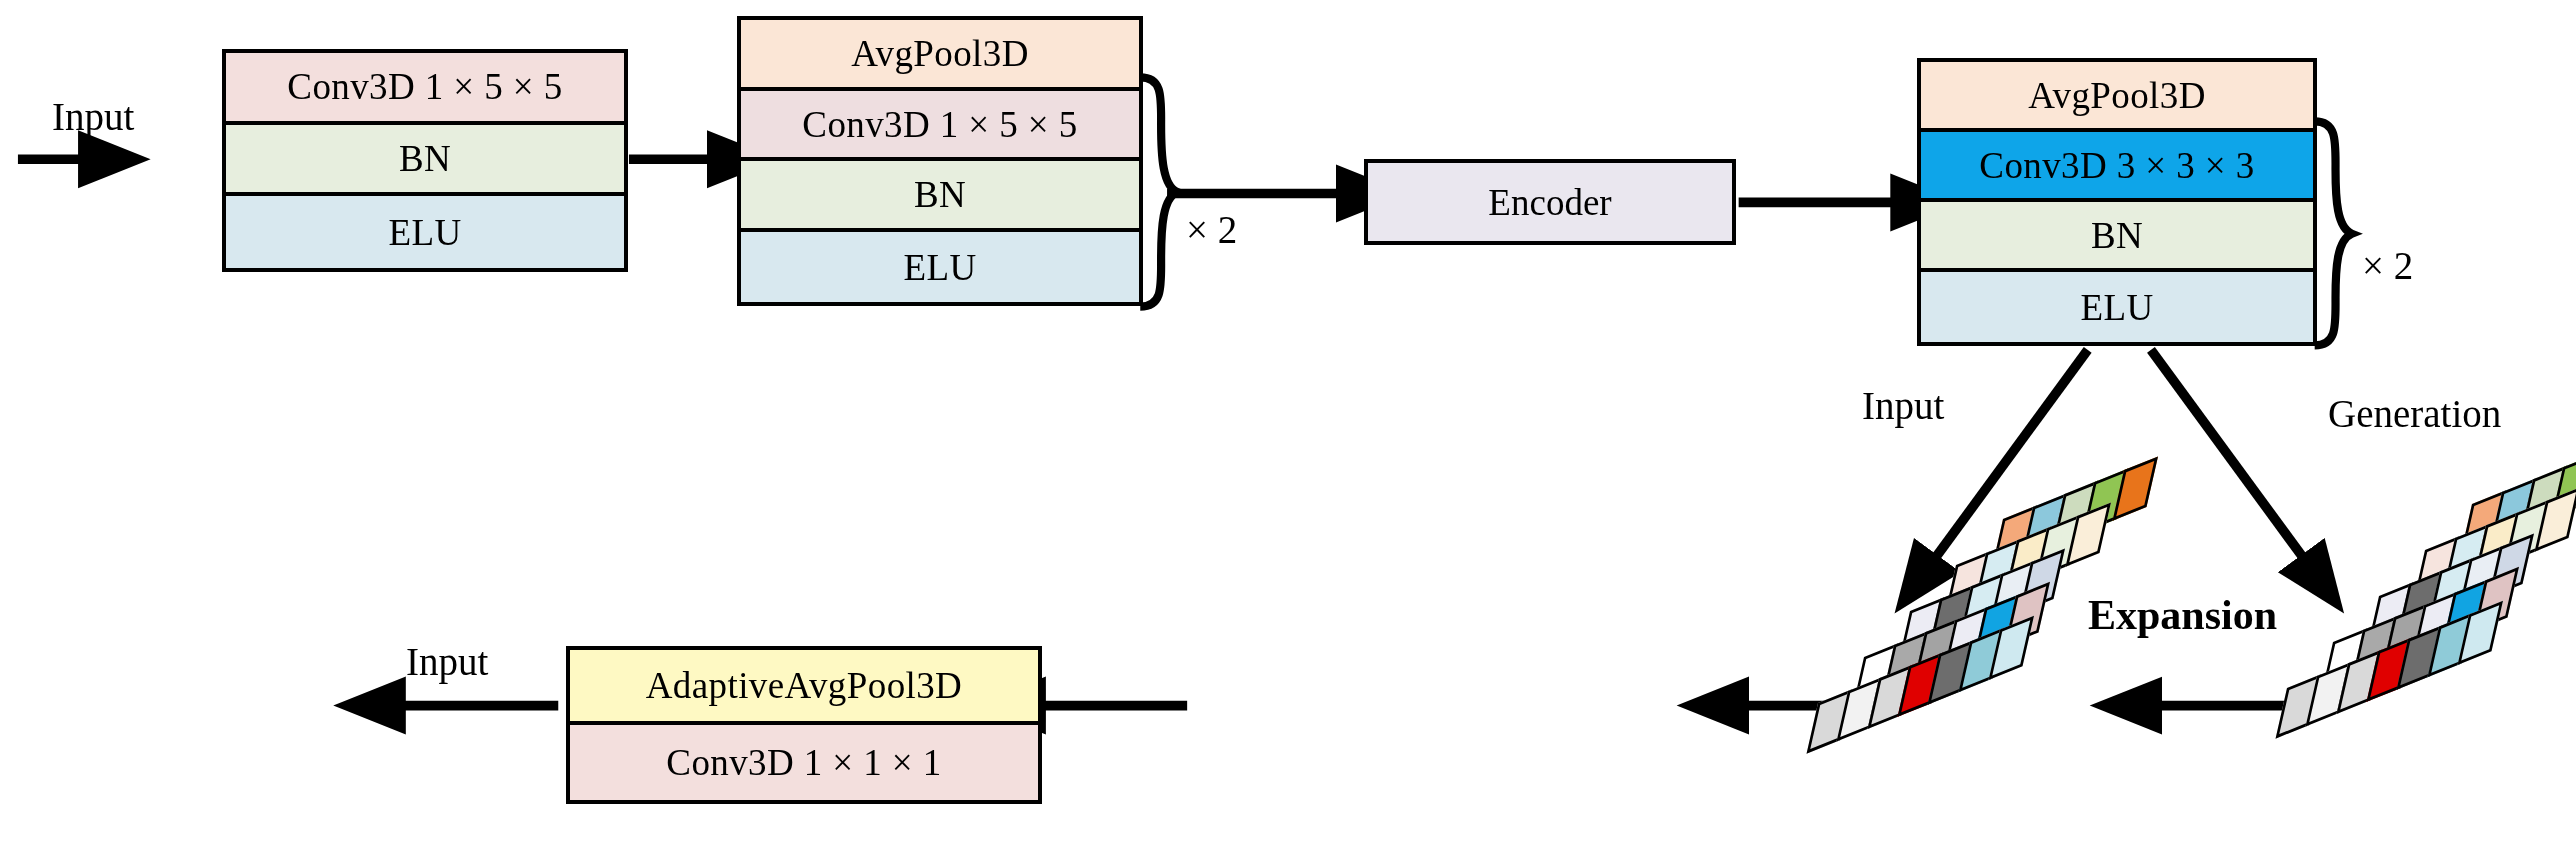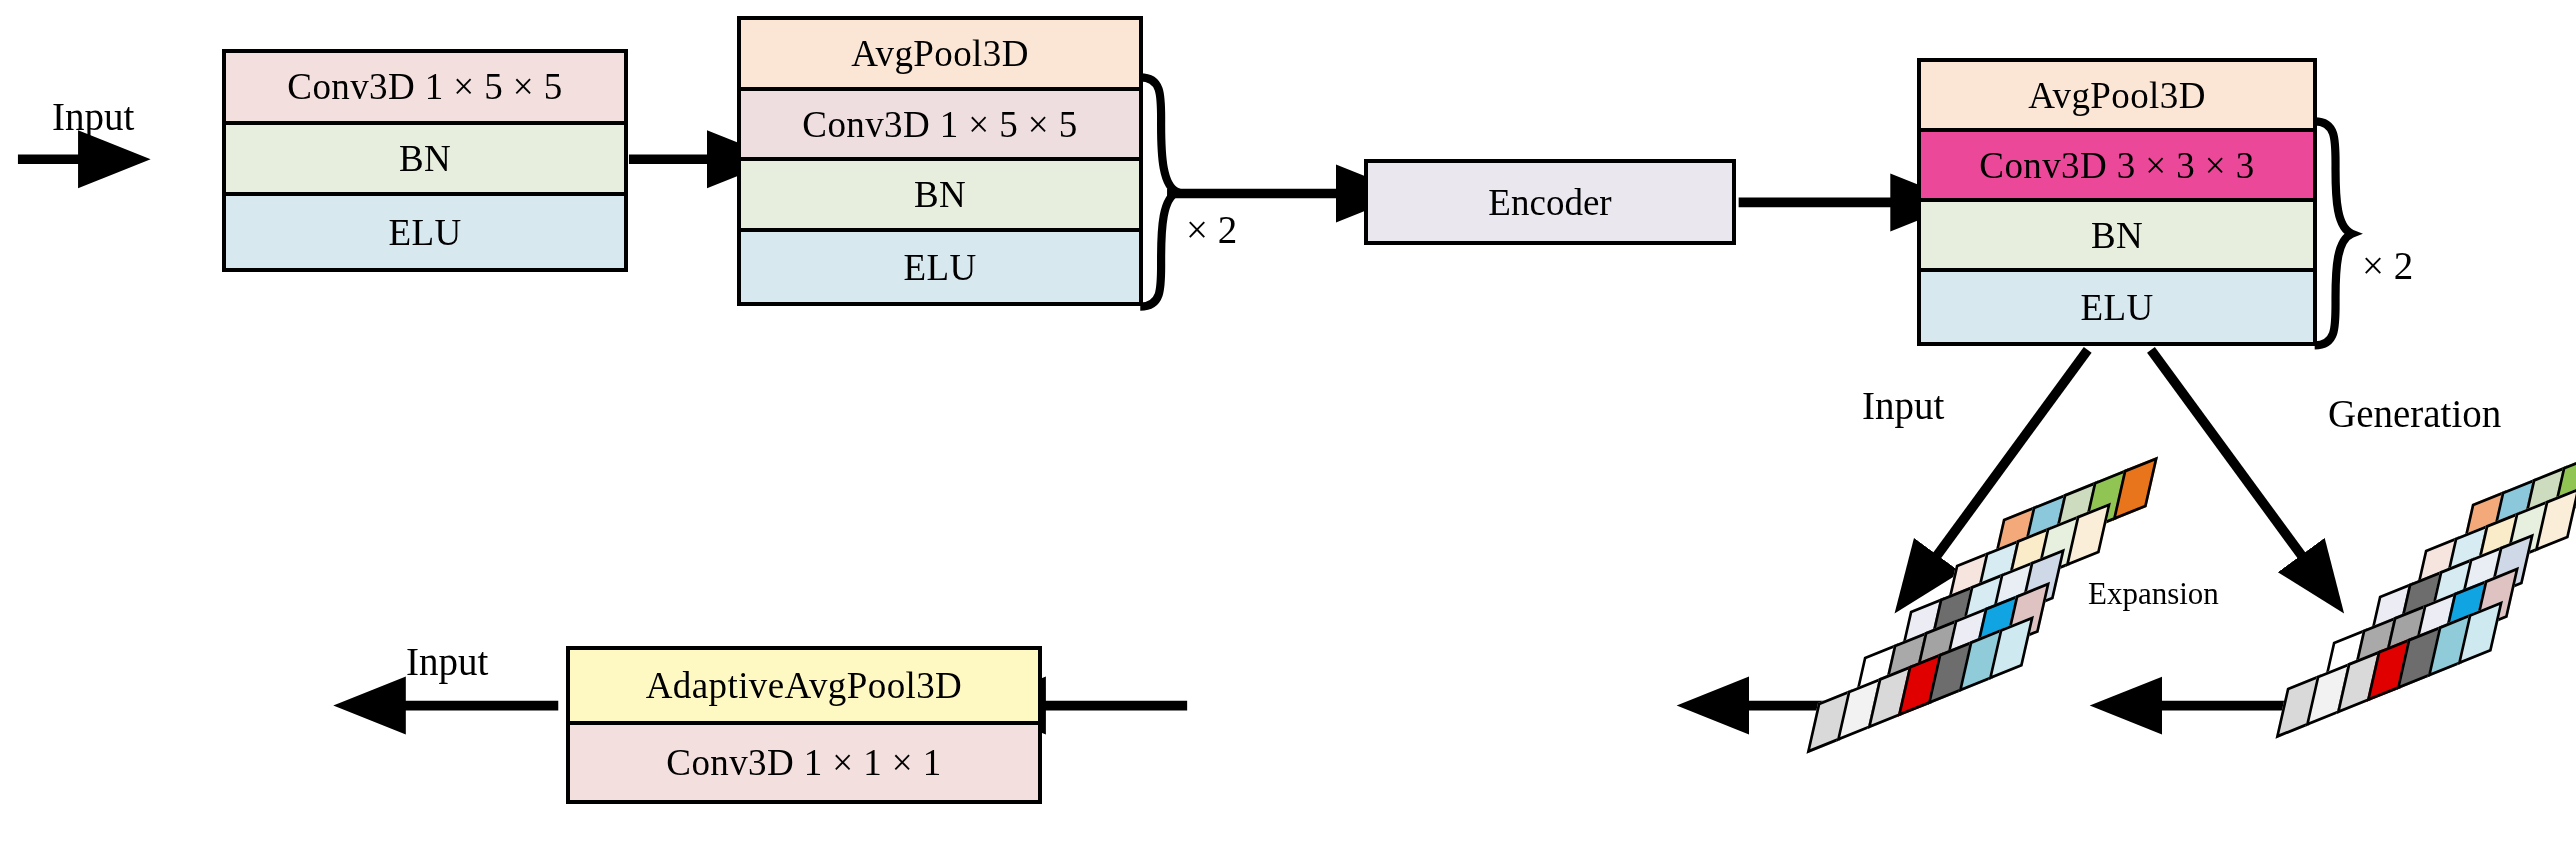--- a/index.html
+++ b/index.html
@@ -99,21 +99,21 @@
   <div class="lbl" style="left:406px;top:642px;font-size:39px;">Input</div>
 
   <div class="lbl" style="left:1186px;top:210px;font-size:39px;">× 2</div>
 
   <div class="lbl" style="left:2362px;top:246px;font-size:39px;">× 2</div>
 
   <div class="lbl" style="left:1862px;top:386px;font-size:39px;">Input</div>
 
   <div class="lbl" style="left:2328px;top:394px;font-size:39px;">Generation</div>
 
-  <div class="lbl" style="left:2088px;top:578px;font-size:31px;">Expansion</div>
+  <div class="lbl" style="left:2088px;top:594px;font-size:42px;font-weight:bold;">Expansion</div>
 
   <div class="block" style="left:222px;top:49px;width:406px;height:223px;">
     <div class="layer" style="height:33.4%;background:#f3dfdd;font-size:37px;">
       <span>Conv3D 1 × 5 × 5</span>
     </div>
     <div class="layer" style="height:33.3%;background:#e7eede;font-size:37px;">
       <span>BN</span>
     </div>
     <div class="layer" style="height:33.3%;background:#d8e8ef;font-size:37px;">
       <span>ELU</span>
@@ -136,21 +136,21 @@
   </div>
 
   <div class="sbox" style="left:1364px;top:159px;width:372px;height:86px;background:#eae7ef;font-size:37px;">
     <span>Encoder</span>
   </div>
 
   <div class="block" style="left:1917px;top:58px;width:400px;height:288px;">
     <div class="layer" style="height:25%;background:#fbe6d6;font-size:37px;">
       <span>AvgPool3D</span>
     </div>
-    <div class="layer" style="height:25%;background:#ec4899;font-size:37px;">
+    <div class="layer" style="height:25%;background:#0ea5e9;font-size:37px;">
       <span>Conv3D 3 × 3 × 3</span>
     </div>
     <div class="layer" style="height:25%;background:#e7eede;font-size:37px;">
       <span>BN</span>
     </div>
     <div class="layer" style="height:25%;background:#d8e8ef;font-size:37px;">
       <span>ELU</span>
     </div>
   </div>
 

